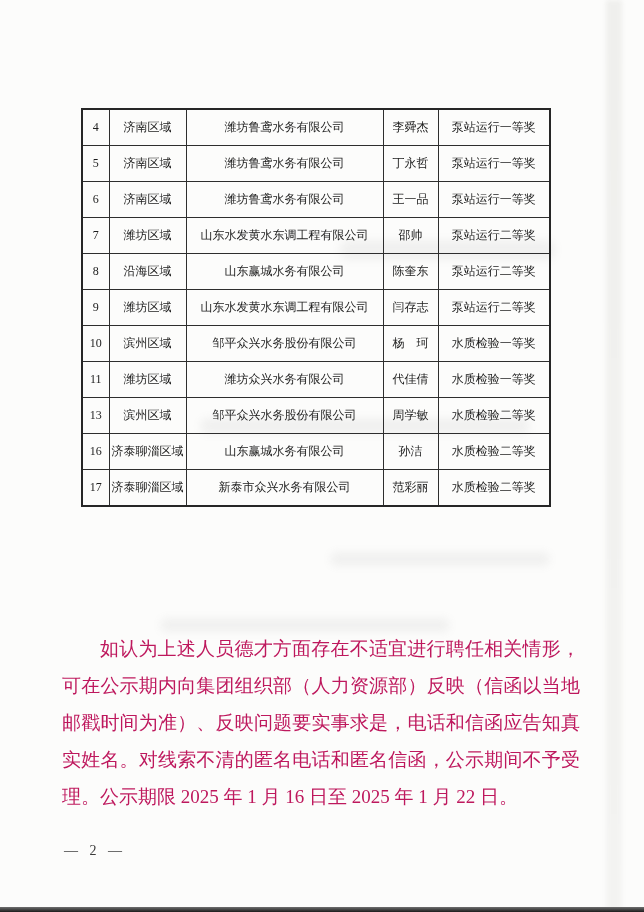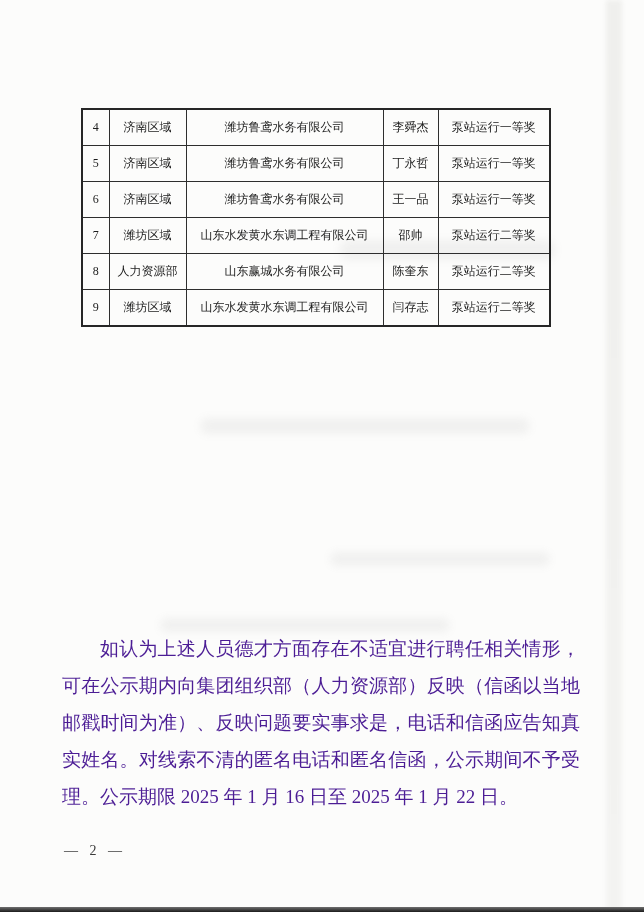--- a/index.html
+++ b/index.html
@@ -77,21 +77,21 @@
   .notice {
     position: absolute;
     left: 62px;
     top: 630px;
     width: 518px;
     margin: 0;
     font-size: 19px;
     line-height: 37px;
     text-align: justify;
     text-indent: 2em;
-    color: #4c1d95;
+    color: #be185d;
   }
   
   .pageno {
     position: absolute;
     left: 64px;
     top: 843px;
     font-size: 14px;
     letter-spacing: 4px;
     color: #3a3a3a;
     font-family: "Liberation Serif", serif;
@@ -145,41 +145,76 @@
         <tr>
           <td>7</td>
           <td>潍坊区域</td>
           <td>山东水发黄水东调工程有限公司</td>
           <td>邵帅</td>
           <td>泵站运行二等奖</td>
         </tr>
 
         <tr>
           <td>8</td>
-          <td>人力资源部</td>
+          <td>沿海区域</td>
           <td>山东赢城水务有限公司</td>
           <td>陈奎东</td>
           <td>泵站运行二等奖</td>
         </tr>
 
         <tr>
           <td>9</td>
           <td>潍坊区域</td>
           <td>山东水发黄水东调工程有限公司</td>
           <td>闫存志</td>
           <td>泵站运行二等奖</td>
         </tr>
 
-
-
-
-
-
-
-
+        <tr>
+          <td>10</td>
+          <td>滨州区域</td>
+          <td>邹平众兴水务股份有限公司</td>
+          <td>杨　珂</td>
+          <td>水质检验一等奖</td>
+        </tr>
+
+        <tr>
+          <td>11</td>
+          <td>潍坊区域</td>
+          <td>潍坊众兴水务有限公司</td>
+          <td>代佳倩</td>
+          <td>水质检验一等奖</td>
+        </tr>
+
+
+        <tr>
+          <td>13</td>
+          <td>滨州区域</td>
+          <td>邹平众兴水务股份有限公司</td>
+          <td>周学敏</td>
+          <td>水质检验二等奖</td>
+        </tr>
+
+
+
+        <tr>
+          <td>16</td>
+          <td>济泰聊淄区域</td>
+          <td>山东赢城水务有限公司</td>
+          <td>孙洁</td>
+          <td>水质检验二等奖</td>
+        </tr>
+
+        <tr>
+          <td>17</td>
+          <td>济泰聊淄区域</td>
+          <td>新泰市众兴水务有限公司</td>
+          <td>范彩丽</td>
+          <td>水质检验二等奖</td>
+        </tr>
       </tbody>
   </table>
 
   <p class="notice">如认为上述人员德才方面存在不适宜进行聘任相关情形，可在公示期内向集团组织部（人力资源部）反映（信函以当地邮戳时间为准）、反映问题要实事求是，电话和信函应告知真实姓名。对线索不清的匿名电话和匿名信函，公示期间不予受理。公示期限 2025 年 1 月 16 日至 2025 年 1 月 22 日。</p>
 
   <div class="pageno">— 2 —</div>
 
   <div class="bottom-edge"></div>
 
 </div>

